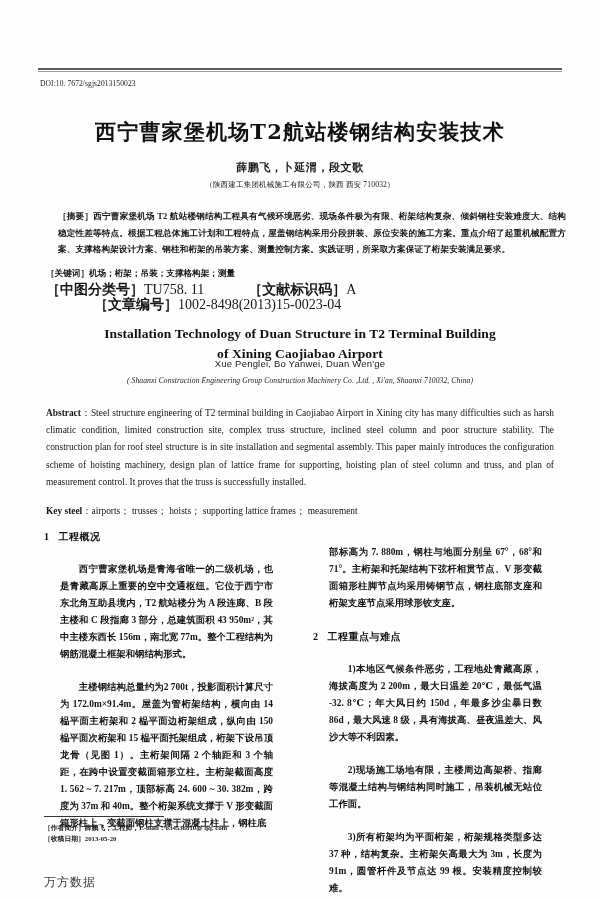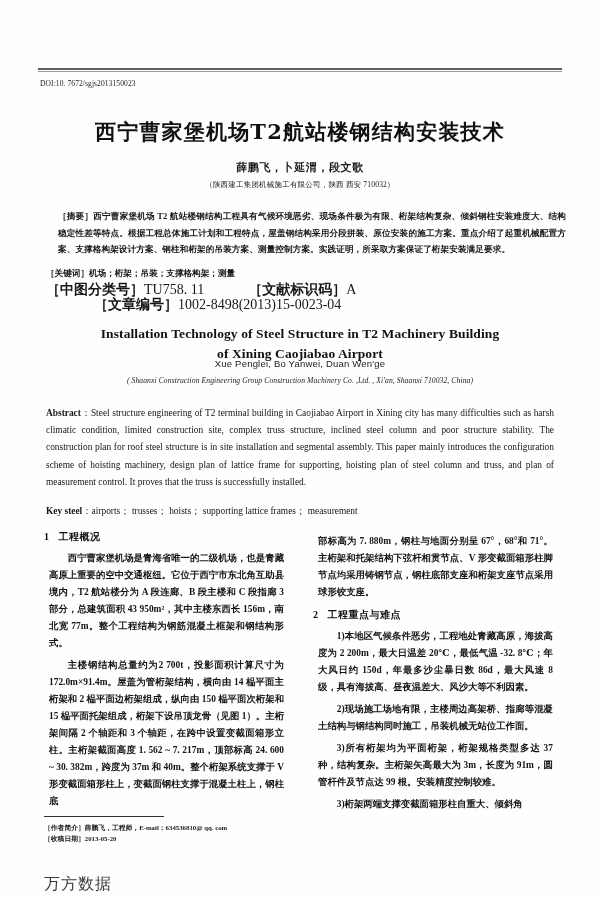--- a/index.html
+++ b/index.html
@@ -245,21 +245,21 @@
 
   .sec-head {
     font-size: 10px;
     font-weight: 700;
     letter-spacing: 0.5px;
     margin: 0 0 1px 0;
     color: #111;
   }
   .sec-head .num { margin-right: 9px; }
   .para {
-    margin: 5px;
+    margin: 16px;
     text-indent: 2em;
   }
   .para.noindent { text-indent: 0; }
 
   
   .fn-rule {
     position: absolute;
     left: 44px;
     top: 816px;
     width: 120px;
@@ -275,21 +275,21 @@
     line-height: 11px;
     color: #1c1c1c;
     font-weight: 700;
   }
 
   .wanfang {
     position: absolute;
     left: 44px;
     top: 874px;
     font-family: "Liberation Sans", "DejaVu Sans", sans-serif;
-    font-size: 16px;
+    font-size: 12px;
     letter-spacing: 1px;
     color: #3a3a3a;
   }
 </style>
 </head>
 <body>
 
 <div class="page">
 
   <div class="rule-thick"></div>
@@ -303,21 +303,21 @@
 
   <div class="abs-cn"><span>［摘要］</span><span>西宁曹家堡机场 T2 航站楼钢结构工程具有气候环境恶劣、现场条件极为有限、桁架结构复杂、倾斜钢柱安装难度大、结构稳定性差等特点。根据工程总体施工计划和工程特点，屋盖钢结构采用分段拼装、原位安装的施工方案。重点介绍了起重机械配置方案、支撑格构架设计方案、钢柱和桁架的吊装方案、测量控制方案。实践证明，所采取方案保证了桁架安装满足要求。</span></div>
 
   <div class="kw-cn"><span>［关键词］</span><span>机场；桁架；吊装；支撑格构架；测量</span></div>
 
   <div class="clsline">
     <span class="seg"><span>［中图分类号］</span><span class="val">TU758. 11</span></span><span class="seg seg2"><span>［文献标识码］</span><span class="val">A</span></span><span class="seg seg3"><span>［文章编号］</span><span class="val">1002-8498(2013)15-0023-04</span></span>
   </div>
 
   <h2 class="title-en">
-    <span>Installation Technology of Steel Structure in T2 Machinery Building</span><br>
+    <span>Installation Technology of Duan Structure in T2 Terminal Building</span><br>
     <span>of Xining Caojiabao Airport</span>
   </h2>
   <div class="authors-en">Xue Penglei, Bo Yanwei, Duan Wen'ge</div>
   <div class="affil-en">( Shaanxi Construction Engineering Group Construction Machinery Co. ,Ltd. , Xi'an, Shaanxi   710032, China)</div>
 
   <div class="abs-en"><b>Abstract</b><span>：Steel structure engineering of T2 terminal building in Caojiabao Airport in Xining city has many difficulties such as harsh climatic condition, limited construction site, complex truss structure, inclined steel column and poor structure stability. The construction plan for roof steel structure is in site installation and segmental assembly. This paper mainly introduces the configuration scheme of hoisting machinery, design plan of lattice frame for supporting, hoisting plan of steel column and truss, and plan of measurement control. It proves that the truss is successfully installed.</span></div>
 
   <div class="kw-en"><b>Key steel</b><span>：airports； trusses； hoists； supporting lattice frames； measurement</span></div>
 
   <div class="col col-left">

